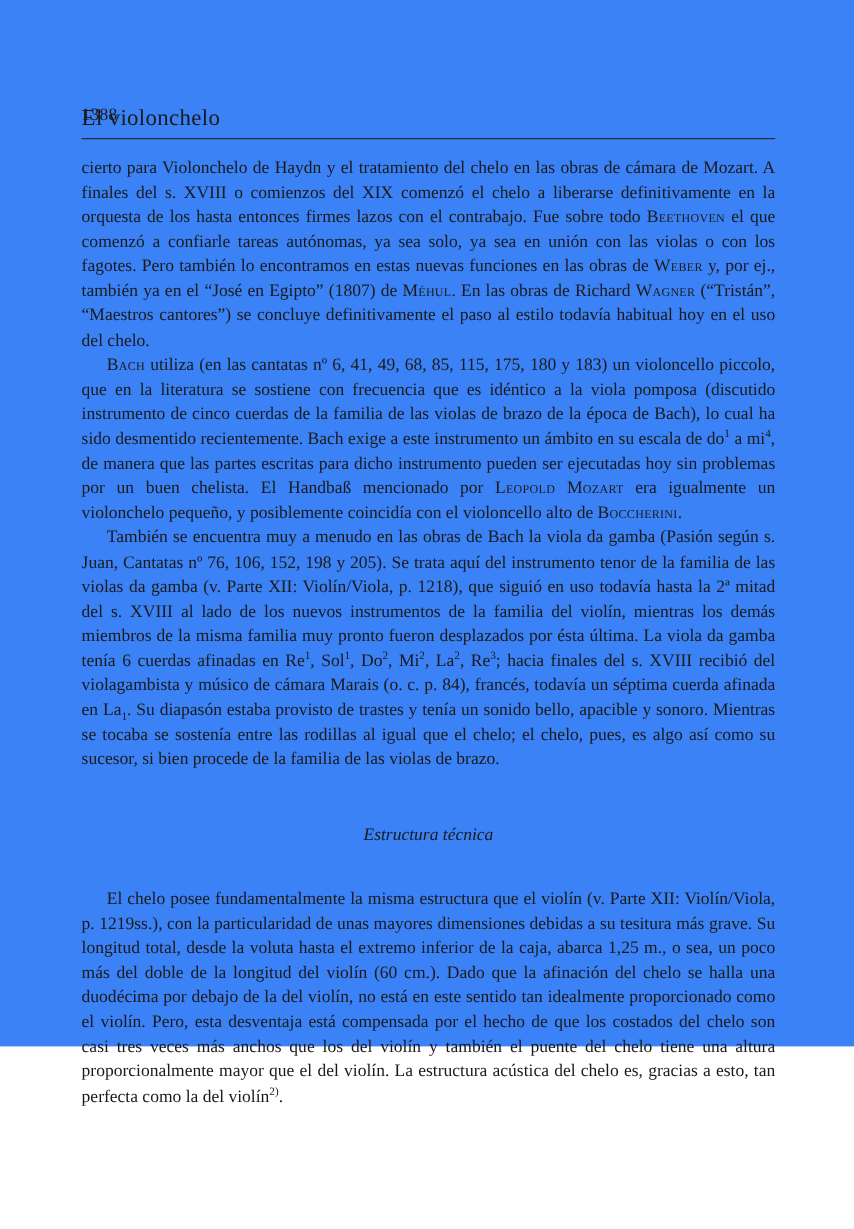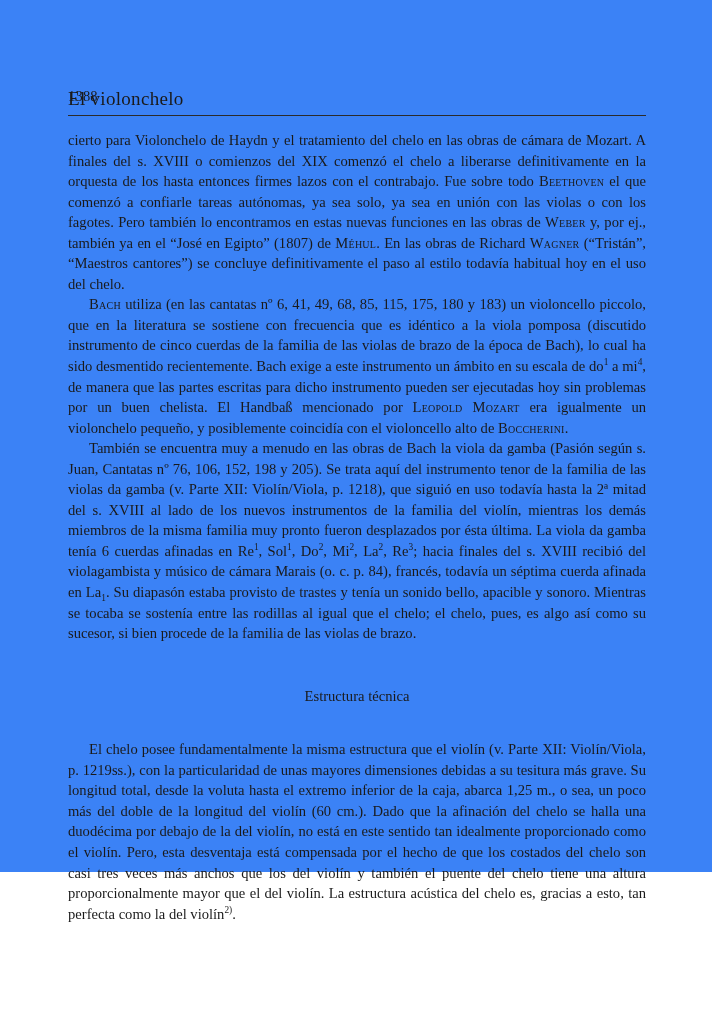--- a/index.html
+++ b/index.html
@@ -89,20 +89,21 @@
   sub {
     font-size: 0.64em;
     line-height: 0;
     vertical-align: sub;
   }
 
   
   .section-head {
     margin: 0;
     text-align: center;
+    font-style: italic;
     font-weight: normal;
     font-size: 14.6px;
     line-height: 20.55px;
   }
   .gap-before-head { height: 42px; }
   .gap-after-head  { height: 33px; }
 
   
   .footnotes {
     position: absolute;

